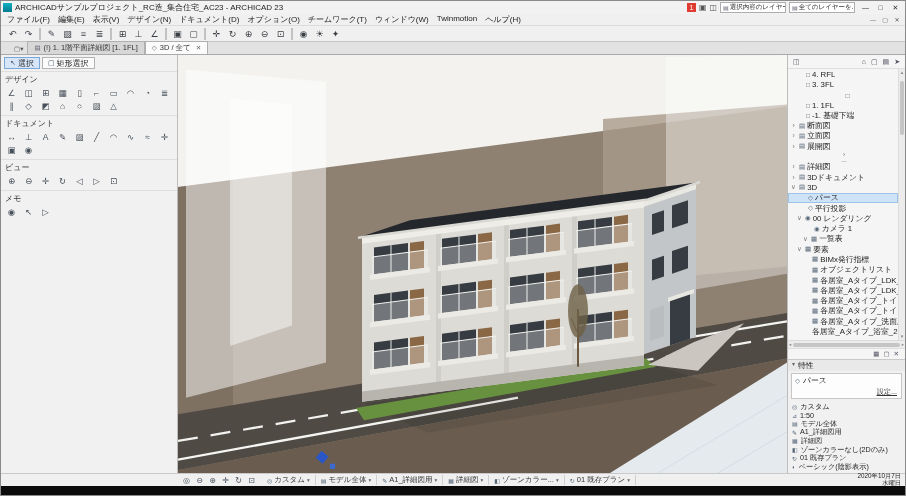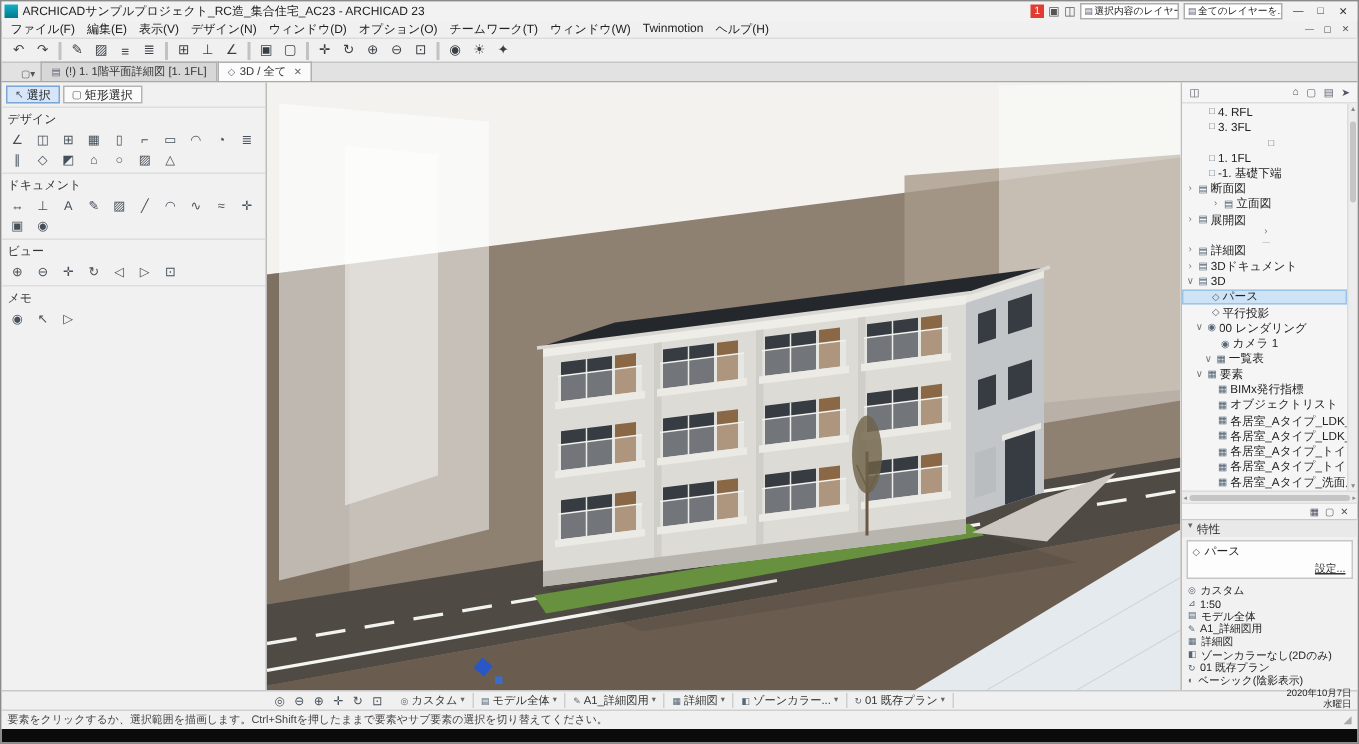--- a/index.html
+++ b/index.html
@@ -125,21 +125,21 @@
     </span>
   </div>
 
   <div class="menubar">
     <div class="menulist">
 
     <span class="mitem">ファイル(F)</span>
         <span class="mitem">編集(E)</span>
         <span class="mitem">表示(V)</span>
         <span class="mitem">デザイン(N)</span>
-        <span class="mitem">ウィンドウ(D)</span>
+        <span class="mitem">ドキュメント(D)</span>
         <span class="mitem">オプション(O)</span>
         <span class="mitem">チームワーク(T)</span>
         <span class="mitem">ウィンドウ(W)</span>
         <span class="mitem">Twinmotion</span>
         <span class="mitem">ヘルプ(H)</span>
       </div>
     <span class="docbtns">
       <span class="wbtn">—</span>
       <span class="wbtn">▢</span>
       <span class="wbtn">✕</span>
@@ -469,21 +469,21 @@
               <span class="tico">□</span>
               <span class="tlab">-1. 基礎下端</span>
             </div>
 
             <div class="trow" style="padding-left: 2px;">
               <span class="tarr">›</span>
               <span class="tico">▤</span>
               <span class="tlab">断面図</span>
             </div>
 
-            <div class="trow" style="padding-left: 19px;">
+            <div class="trow" style="padding-left: 2px;">
               <span class="tarr">›</span>
               <span class="tico">▤</span>
               <span class="tlab">立面図</span>
             </div>
 
             <div class="trow" style="padding-left: 2px;">
               <span class="tarr">›</span>
               <span class="tico">▤</span>
               <span class="tlab">展開図</span>
             </div>
@@ -718,18 +718,14 @@
           <span>01 既存プラン</span>
           <span class="caret">▾</span>
         </span>
       </span>
     <span class="date">
       <span>2020年10月7日</span>
       <span>水曜日</span>
     </span>
   </div>
 
-  <div class="statusbar">
-    <span>要素をクリックするか、選択範囲を描画します。Ctrl+Shiftを押したままで要素やサブ要素の選択を切り替えてください。</span>
-    <span class="grip">◢</span>
-  </div>
   <div class="blackstrip"></div>
 </div>
 
 </body></html>

